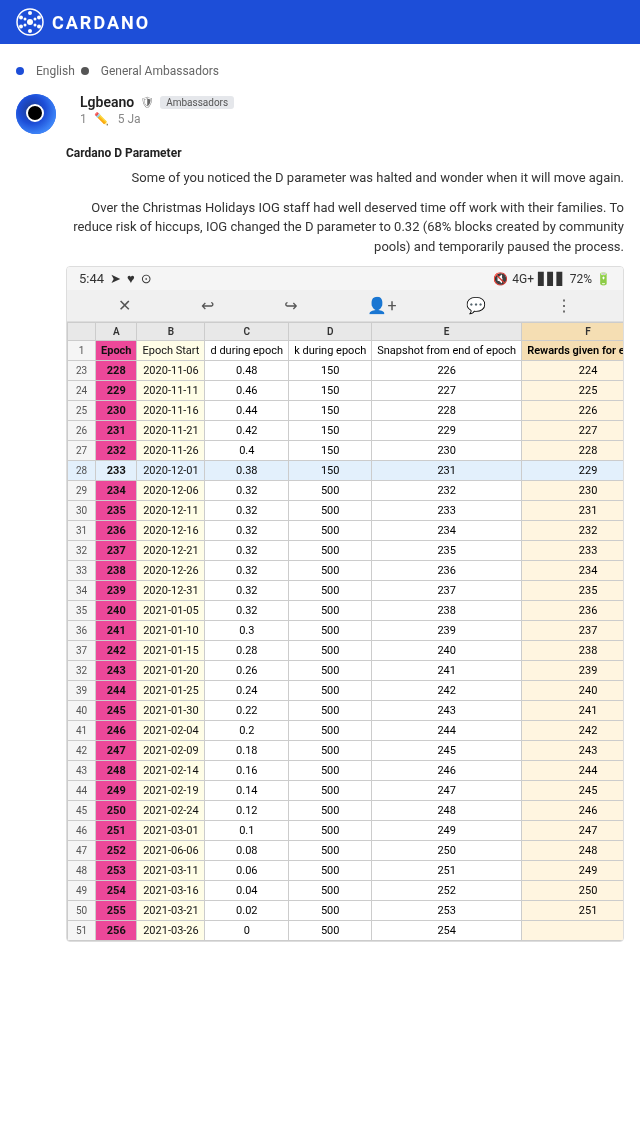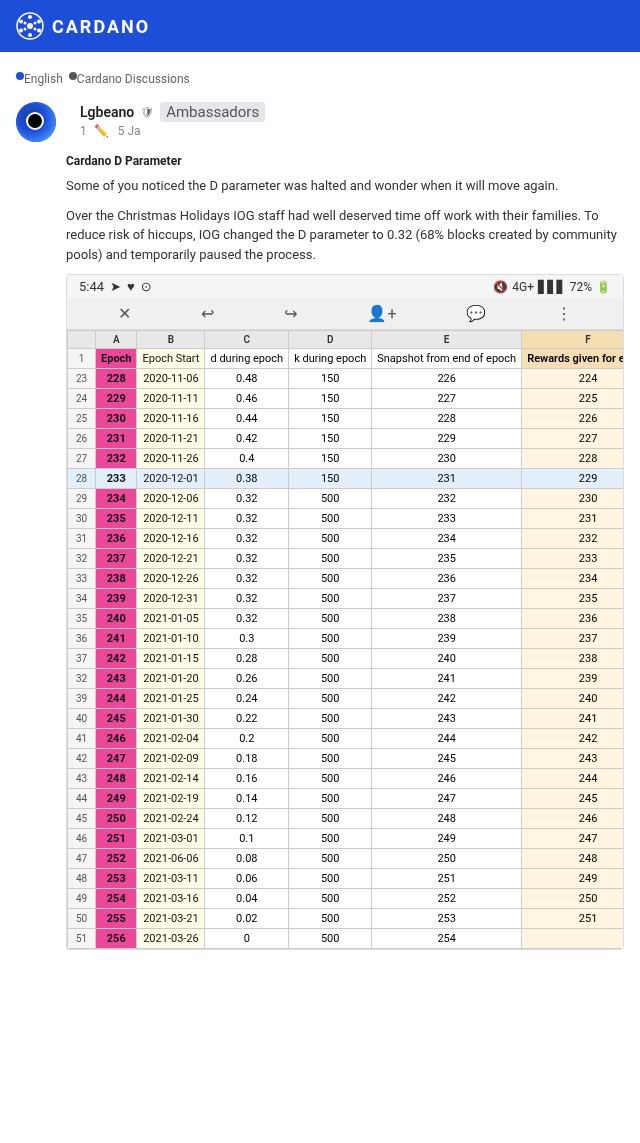--- a/index.html
+++ b/index.html
@@ -6,21 +6,21 @@
     body {
       font-family: -apple-system, BlinkMacSystemFont, "Segoe UI", Roboto, sans-serif;
       background: #fff;
       width: 640px;
       overflow-x: hidden;
     }
 
     
     .header {
       background: #1d4ed8;
-      height: 52px;
+      height: 44px;
       display: flex;
       align-items: center;
       padding: 0 16px;
     }
     .header-logo {
       display: flex;
       align-items: center;
       gap: 8px;
     }
     .header-title {
@@ -45,21 +45,22 @@
     .breadcrumb {
       display: flex;
       align-items: center;
       gap: 6px;
       margin-bottom: 16px;
     }
     .breadcrumb-item {
       font-size: 12px;
       color: #666;
       display: flex;
-      gap: 0;
+      align-items: center;
+      gap: 12px;
     }
     .breadcrumb-item .dot {
       width: 8px;
       height: 8px;
       border-radius: 50%;
       background: #555;
       display: inline-block;
     }
     .breadcrumb-item .dot-blue {
       background: #1d4ed8;
@@ -119,21 +120,21 @@
       font-size: 14px;
       color: #222;
     }
     .shield-icon {
       color: #666;
       font-size: 11px;
     }
     .badge {
       background: #e5e7eb;
       color: #555;
-      font-size: 15px;
+      font-size: 10px;
       padding: 1px 6px;
       border-radius: 3px;
     }
     .post-actions {
       display: flex;
       align-items: center;
       gap: 8px;
       font-size: 12px;
       color: #888;
     }
@@ -146,20 +147,21 @@
       font-weight: 700;
       font-size: 12px;
       color: #222;
       margin-bottom: 8px;
     }
     .post-text {
       font-size: 13px;
       color: #333;
       line-height: 1.5;
       margin-bottom: 10px;
+      text-align: right;
     }
 
     
     .phone-screenshot {
       border: 1px solid #ddd;
       border-radius: 4px;
       overflow: hidden;
       margin-bottom: 10px;
     }
 
@@ -274,21 +276,21 @@
 <div class="page-content">
 
 
   <div class="breadcrumb">
     <div class="breadcrumb-item">
       <span class="dot dot-blue"></span>
       <span>English</span>
     </div>
     <div class="breadcrumb-item">
       <span class="dot"></span>
-      <span>Cardano Discussions</span>
+      <span>General Ambassadors</span>
     </div>
   </div>
 
   <div class="post-meta">
     <div class="avatar">
       <div class="avatar-eye"></div>
     </div>
     <div class="post-author-info">
       <div class="post-author-row">
         <span class="author-name">Lgbeano</span>

